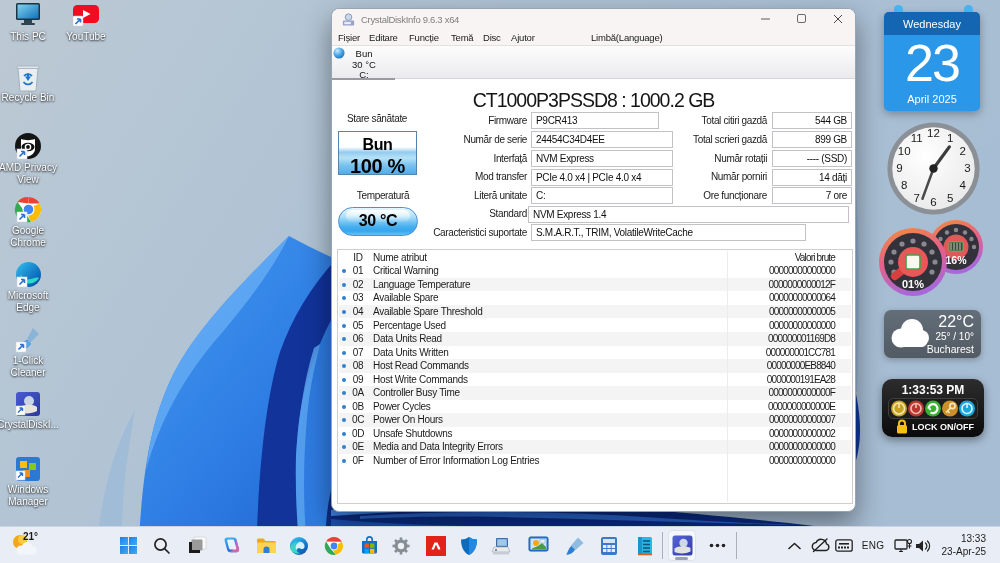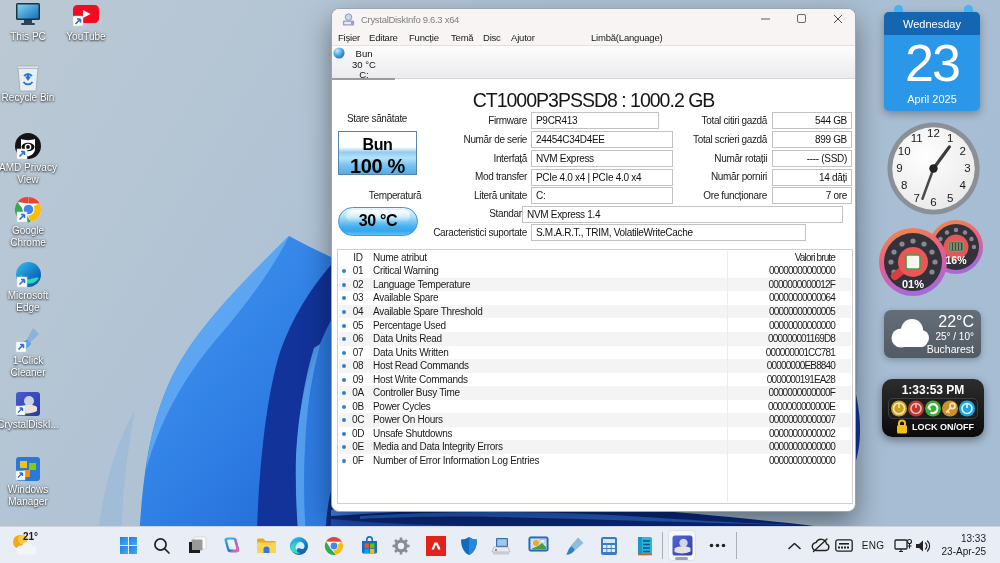--- a/index.html
+++ b/index.html
@@ -215,34 +215,34 @@
     <div style="position:absolute;left:5px;top:12.5px;width:54px;text-align:center;">30 °C</div>
     <div style="position:absolute;left:5px;top:23px;width:54px;text-align:center;">C:</div>
     <div style="position:absolute;left:0px;top:31.5px;width:63px;height:2px;background:#9a9aa0;"></div>
   </div>
   <div id="heading">CT1000P3PSSD8 : 1000.2 GB</div>
   <div class="lbl" style="left:6px;top:104px;width:78px;text-align:center;">Stare sănătate</div>
   <div id="healthbtn">
       <div style="font-weight:bold;font-size:16px;margin-top:4px;letter-spacing:-0.3px;">Bun</div>
       <div style="font-weight:bold;font-size:20px;margin-top:1px;letter-spacing:-0.3px;">100 %</div>
     </div>
-  <div class="lbl" style="left:24px;top:181px;width:78px;text-align:center;">Temperatură</div>
+  <div class="lbl" style="left:12px;top:181px;width:78px;text-align:center;">Temperatură</div>
   <div id="tempbtn"><span style="position:relative;">30 °C</span></div>
   <div class="lbl" style="right:328px;top:106px;">Firmware</div>
     <div class="vbox" style="left:199px;top:103px;width:128px;">P9CR413</div>
   <div class="lbl" style="right:328px;top:125px;">Număr de serie</div>
     <div class="vbox" style="left:199px;top:122px;width:142px;">24454C34D4EE</div>
   <div class="lbl" style="right:328px;top:144px;">Interfață</div>
     <div class="vbox" style="left:199px;top:141px;width:142px;">NVM Express</div>
   <div class="lbl" style="right:328px;top:162px;">Mod transfer</div>
     <div class="vbox" style="left:199px;top:160px;width:142px;">PCIe 4.0 x4 | PCIe 4.0 x4</div>
   <div class="lbl" style="right:328px;top:181px;">Literă unitate</div>
     <div class="vbox" style="left:199px;top:178px;width:142px;">C:</div>
   <div class="lbl" style="right:328px;top:199px;">Standard</div>
-    <div class="vbox" style="left:190px;top:197px;width:321px;">NVM Express 1.4</div>
+    <div class="vbox" style="left:196px;top:197px;width:321px;">NVM Express 1.4</div>
   <div class="lbl" style="right:328px;top:218px;">Caracteristici suportate</div>
     <div class="vbox" style="left:199px;top:215px;width:275px;">S.M.A.R.T., TRIM, VolatileWriteCache</div>
   <div class="lbl" style="right:88px;top:106px;">Total citiri gazdă</div>
     <div class="vbox" style="left:440px;top:103px;width:80px;text-align:right;">544 GB</div>
   <div class="lbl" style="right:88px;top:125px;">Total scrieri gazdă</div>
     <div class="vbox" style="left:440px;top:122px;width:80px;text-align:right;">899 GB</div>
   <div class="lbl" style="right:88px;top:144px;">Număr rotații</div>
     <div class="vbox" style="left:440px;top:141px;width:80px;text-align:right;">---- (SSD)</div>
   <div class="lbl" style="right:88px;top:162px;">Număr porniri</div>
     <div class="vbox" style="left:440px;top:160px;width:80px;text-align:right;">14 dăți</div>

